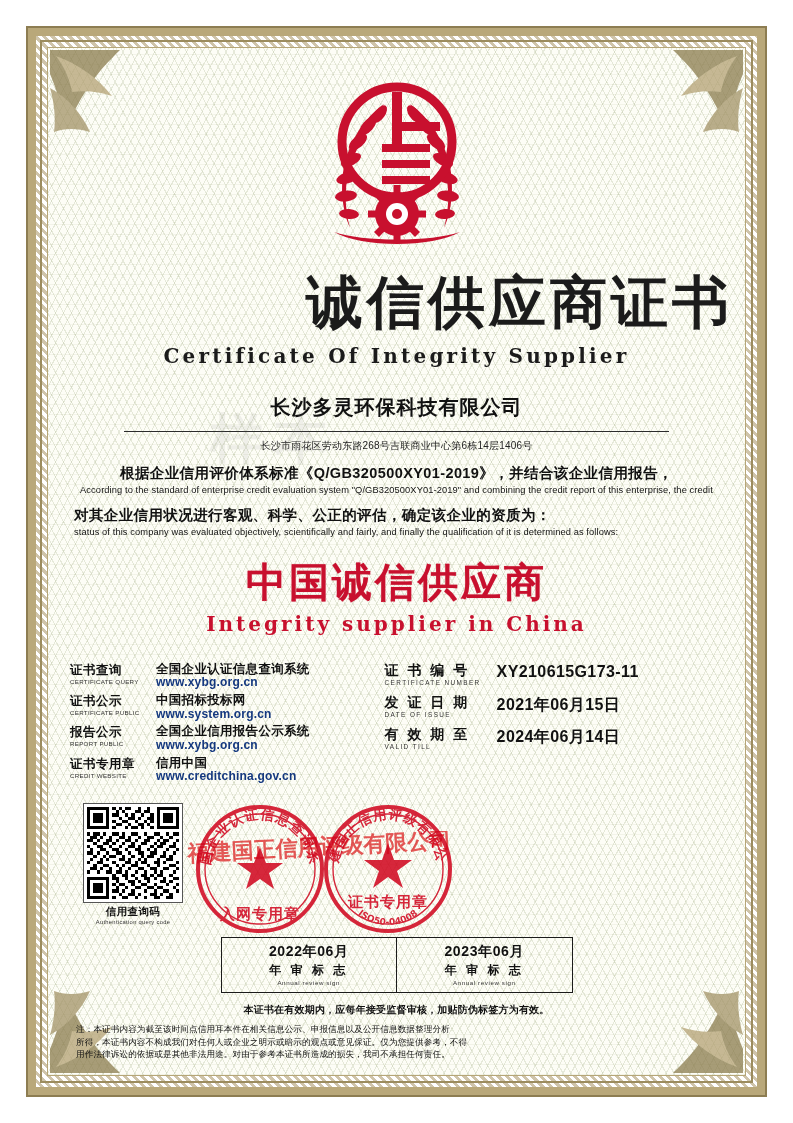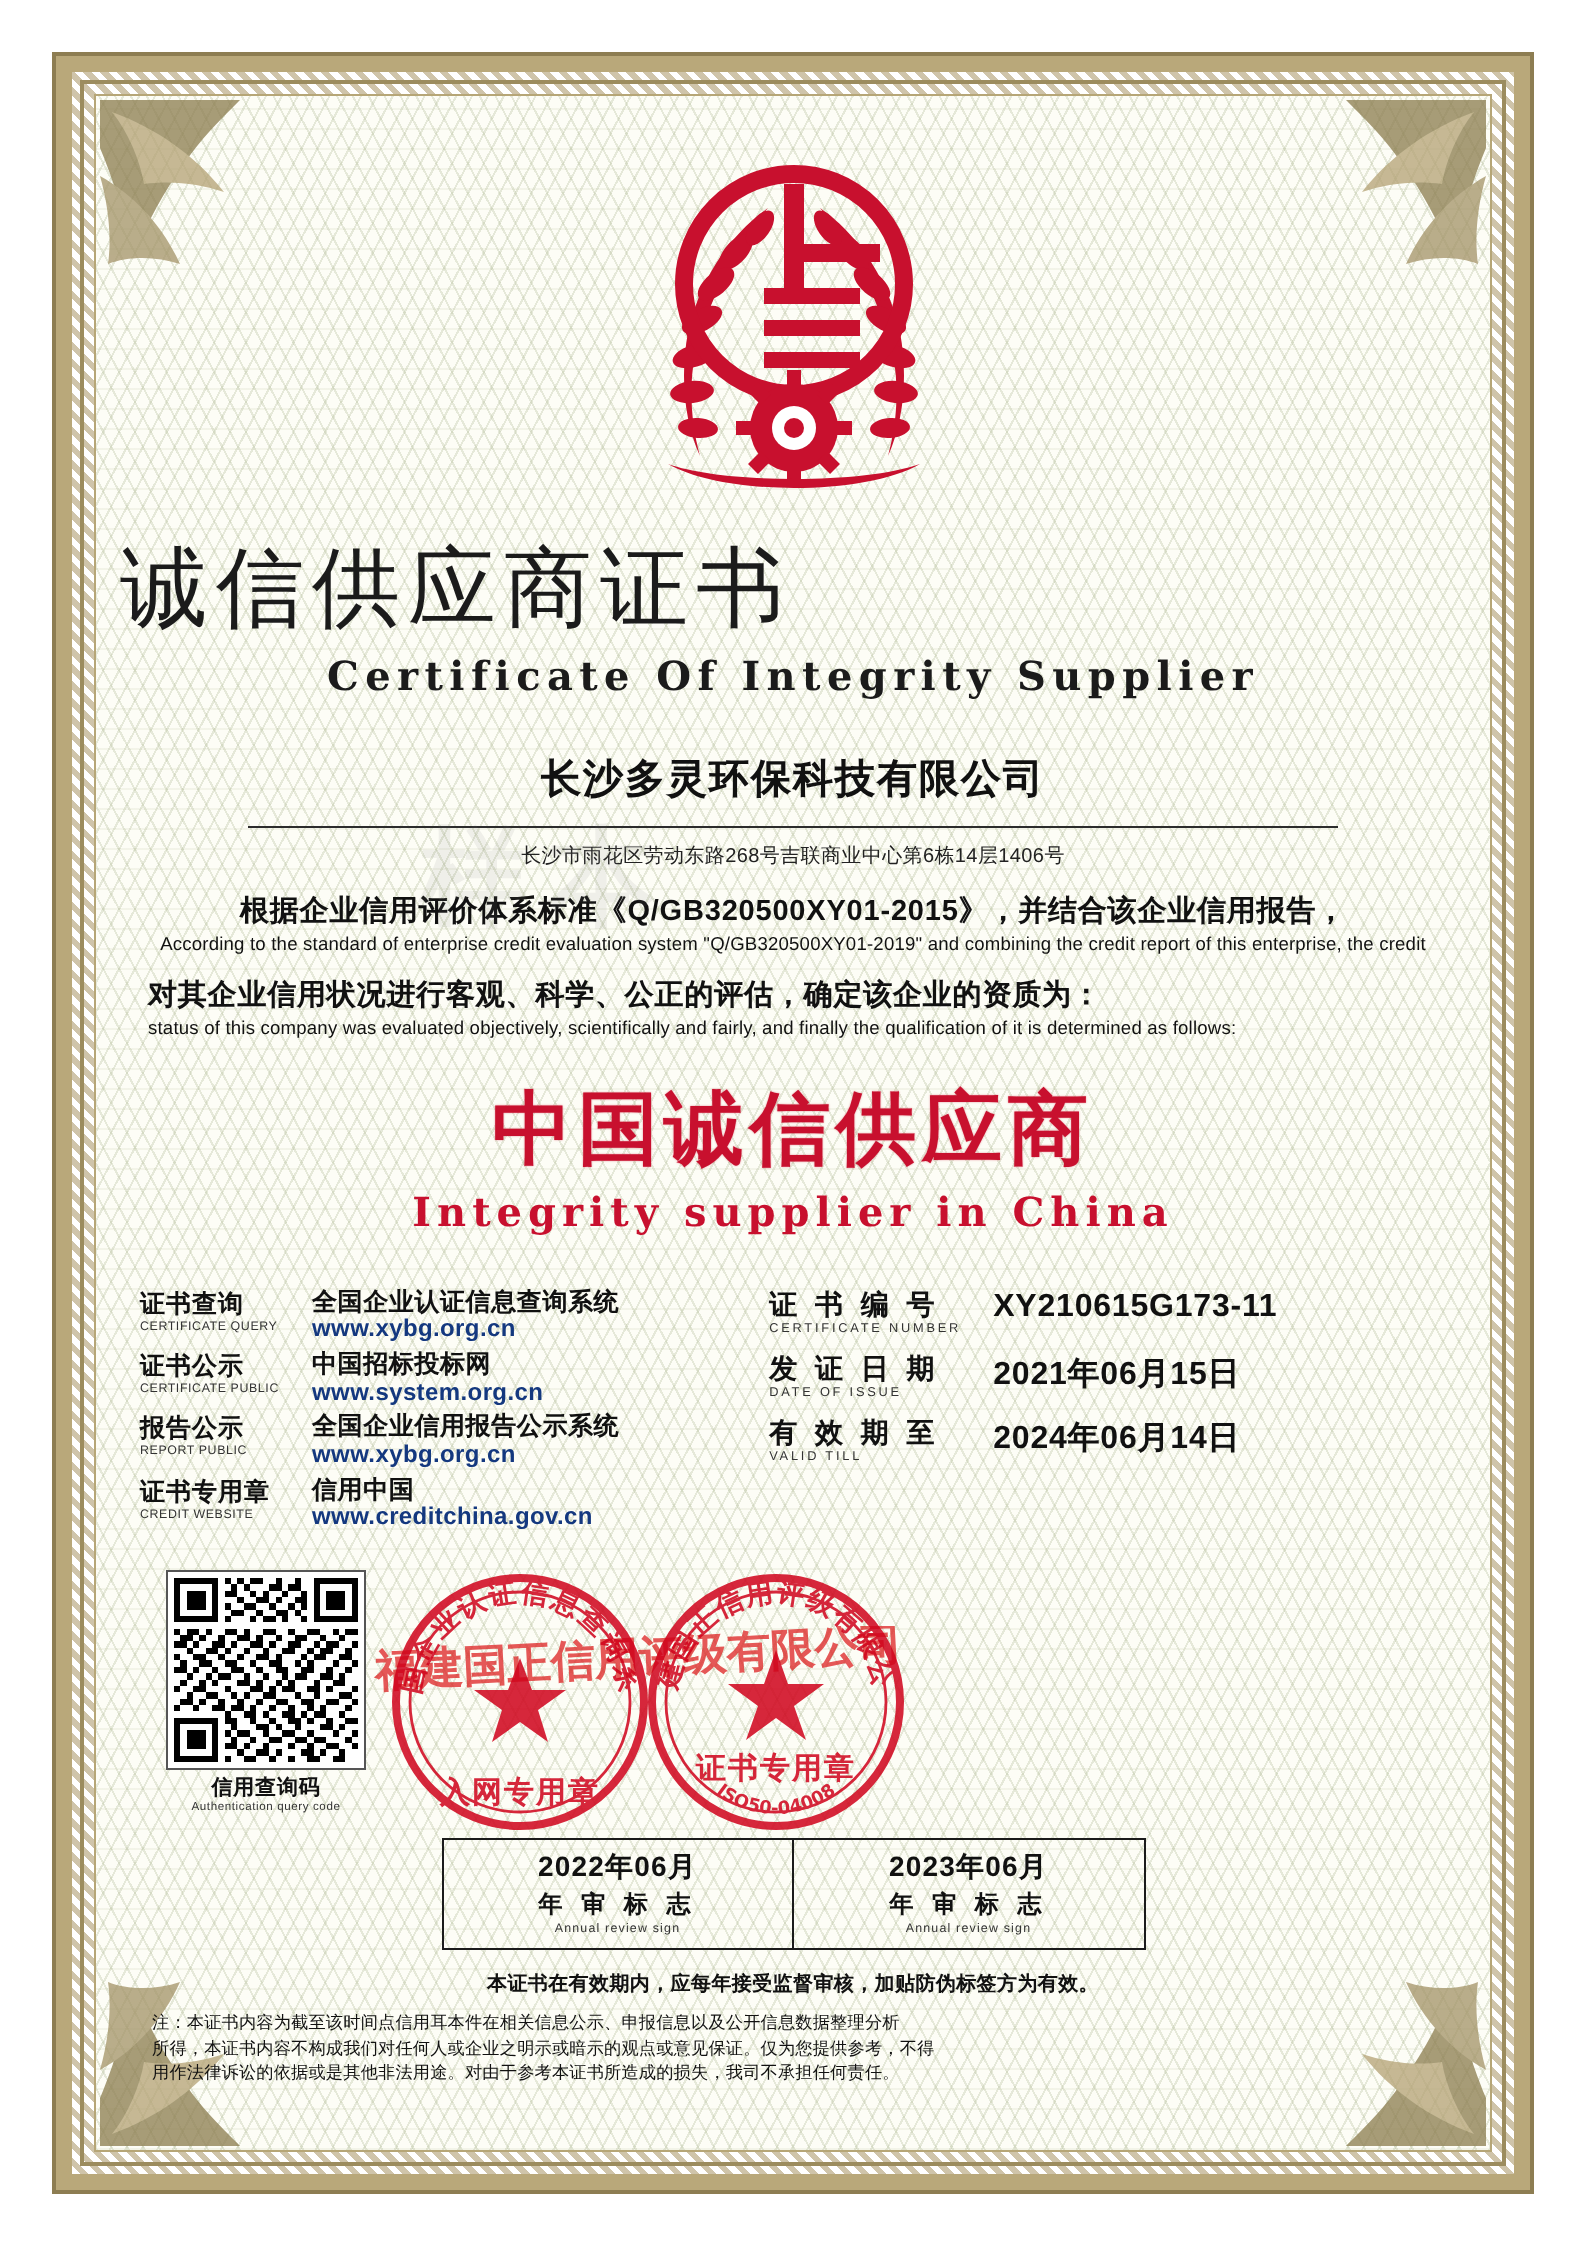--- a/index.html
+++ b/index.html
@@ -93,24 +93,24 @@
   
   .emblem-wrap {
     width: 100%;
     display: flex;
     justify-content: center;
     margin-top: 6px;
   }
 
   
   .title-cn {
-    text-align: left;
+    text-align: right;
     font-family: "DejaVu Sans", "Liberation Sans", sans-serif;
-    font-weight: normal;
-    font-size: 44px;
+    font-weight: bold;
+    font-size: 57px;
     letter-spacing: 4px;
     color: #1b1b1b;
     margin-top: 6px;
   }
   .title-en {
     text-align: center;
     font-family: "DejaVu Serif", "Liberation Serif", serif;
     font-weight: bold;
     font-size: 20px;
     letter-spacing: 3.2px;
@@ -435,21 +435,21 @@
     </div>
 
     <div class="title-cn">诚信供应商证书</div>
     <div class="title-en">Certificate Of Integrity Supplier</div>
 
     <div class="company-name">长沙多灵环保科技有限公司</div>
     <div class="rule"></div>
     <div class="company-addr">长沙市雨花区劳动东路268号吉联商业中心第6栋14层1406号</div>
 
     <div class="para">
-      <div class="cn">根据企业信用评价体系标准《Q/GB320500XY01-2015》，并结合该企业信用报告，</div>
+      <div class="cn">根据企业信用评价体系标准《Q/GB320500XY01-2019》，并结合该企业信用报告，</div>
       <div class="en">According to the standard of enterprise credit evaluation system "Q/GB320500XY01-2019" and combining the credit report of this enterprise, the credit</div>
     </div>
 
     <div class="para left">
       <div class="cn">对其企业信用状况进行客观、科学、公正的评估，确定该企业的资质为：</div>
       <div class="en">status of this company was evaluated objectively, scientifically and fairly, and finally the qualification of it is determined as follows:</div>
     </div>
 
     <div class="award-cn">中国诚信供应商</div>
     <div class="award-en">Integrity supplier in China</div>

